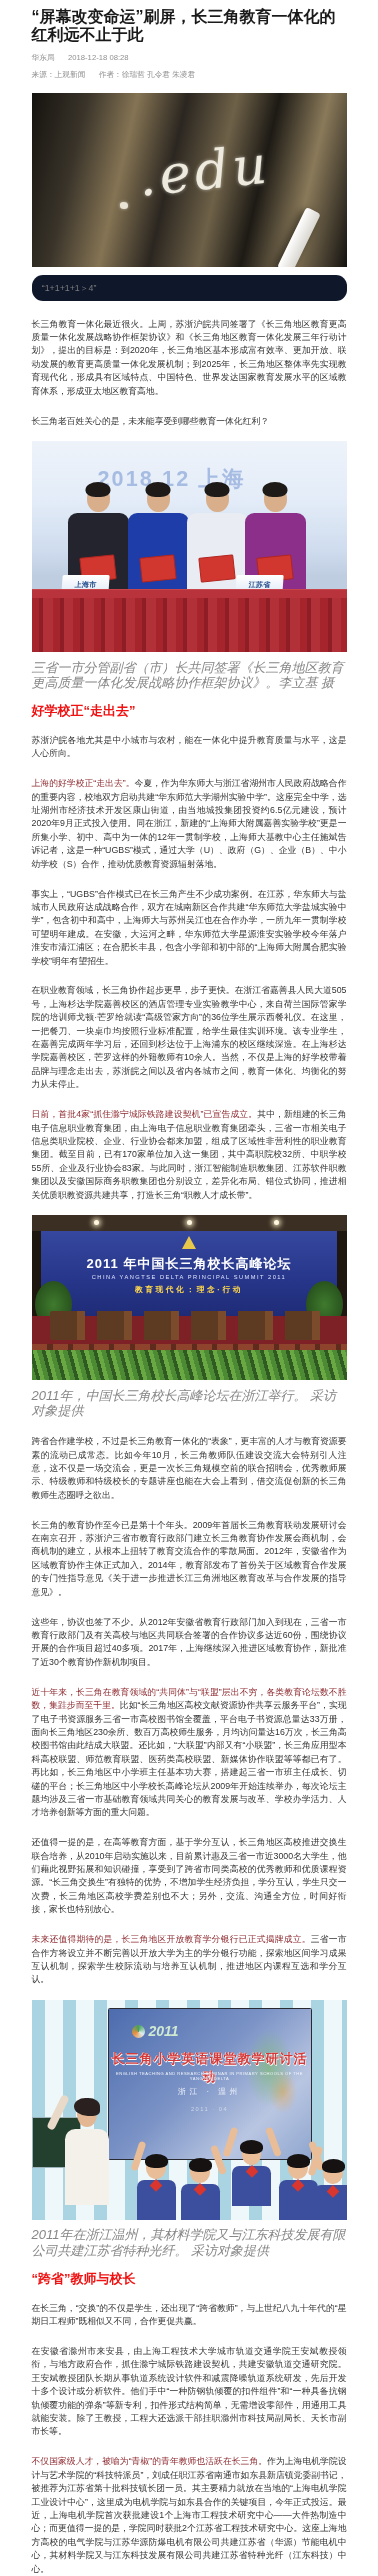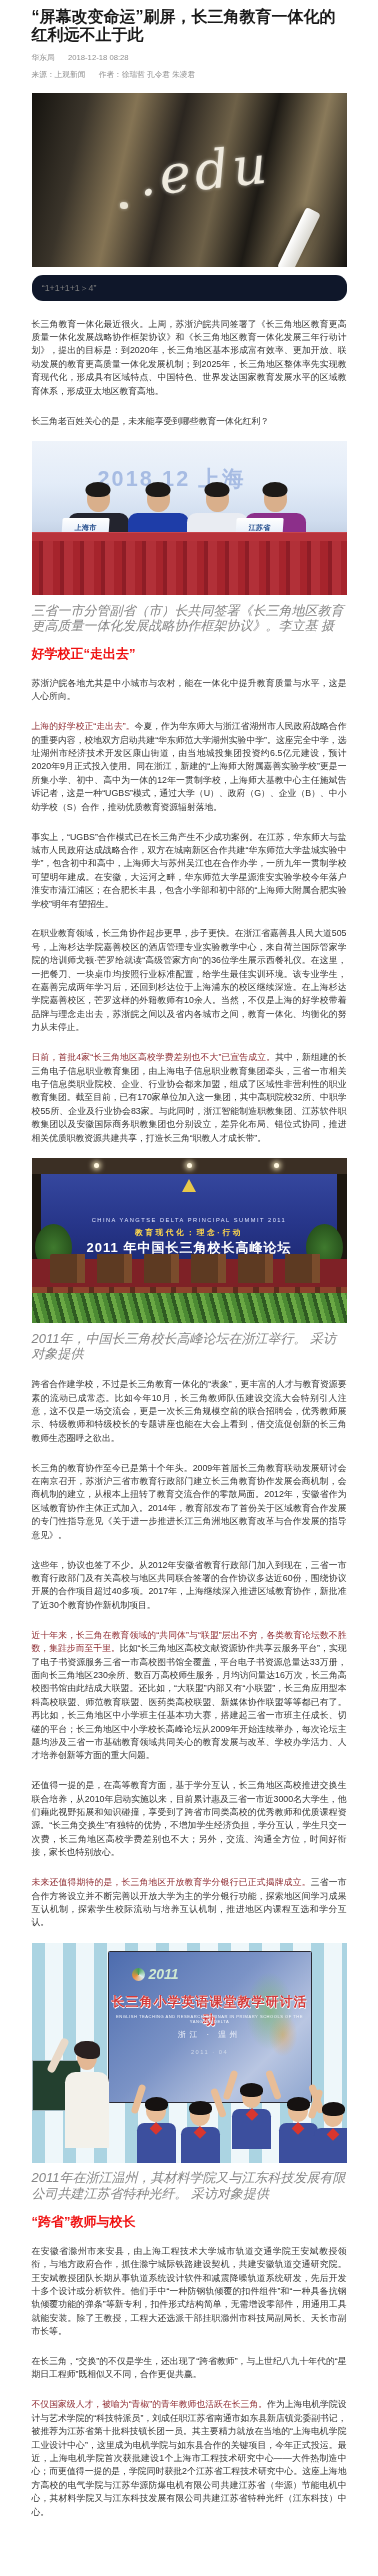--- a/index.html
+++ b/index.html
@@ -28,21 +28,21 @@
   .quote-box{margin:8.2px 0 0;background:#0f172a;border-radius:11px;padding:6.7px 10.3px;
     color:#7c7c7c;font-size:8.8px;line-height:12.4px;}
 
   
   .body-p{margin:16.5px 0 0;font-size:8.8px;line-height:13.4px;text-align:justify;color:#333;}
   .lead{color:#8e2b31;}
   .caption{margin:7.2px 0 0;font-style:italic;color:#868686;font-size:13px;line-height:15.5px;}
   .red-h{margin:14.4px 0 0;color:#f01212;font-size:13px;line-height:12.4px;font-weight:bold;}
 
   
-  .ph-sign{height:154px;background:linear-gradient(180deg,#eef3fa 0%,#e3ecf8 28%,#cfdcee 52%,#bfcde1 64%);}
+  .ph-sign{height:211px;background:linear-gradient(180deg,#eef3fa 0%,#e3ecf8 28%,#cfdcee 52%,#bfcde1 64%);}
   .sign-banner{position:absolute;left:66px;top:23px;font-size:21.6px;font-weight:bold;color:#a7bce3;letter-spacing:2.1px;}
   .person{position:absolute;top:44px;width:61px;height:110px;}
   .p1{left:36px;}.p2{left:96px;}.p3{left:155px;}.p4{left:213px;}
   .person .head{width:23px;height:27px;background:#d9af8b;border-radius:50% 50% 46% 46%;margin:0 auto;position:relative;}
   .person .hair{position:absolute;top:-3.6px;left:50%;transform:translateX(-50%);width:25px;height:15.5px;background:#1d1a18;border-radius:50% 50% 40% 40%;}
   .person .body{width:61px;height:82px;border-radius:9.3px 9.3px 0 0;margin-top:1px;position:relative;}
   .p1 .body{background:#23242e;}.p2 .body{background:#1e3da8;}.p3 .body{background:#e9ecf2;}.p4 .body{background:#8c2f8a;}
   .folder{position:absolute;bottom:14.4px;left:50%;transform:translateX(-50%) rotate(-6deg);
     width:33px;height:23px;background:#d2372f;border:1px solid #b02620;border-radius:1.5px;}
   .sign-table{position:absolute;left:0;right:0;bottom:0;height:54px;
@@ -54,21 +54,21 @@
 
   
   .ph-forum11{height:165px;background:#1d1710;}
   .f11-ceiling{position:absolute;top:0;left:0;right:0;height:15.5px;background:#3b2f24;}
   .f11-light{position:absolute;top:4.1px;width:5.2px;height:5.2px;border-radius:50%;background:#fff7e0;box-shadow:0 0 5.2px 2.1px rgba(255,244,200,.8);}
   .l1{left:62px;}.l2{left:155px;}.l3{left:242px;}
   .f11-backdrop{position:absolute;left:9.3px;right:9.3px;top:15.5px;height:89px;
     background:linear-gradient(180deg,#35479e 0%,#27368a 55%,#1e2a75 100%);}
   .f11-logo{position:absolute;top:5.2px;left:50%;transform:translateX(-50%);width:0;height:0;
     border-left:7.7px solid transparent;border-right:7.7px solid transparent;border-bottom:13.4px solid #e8c84a;}
-  .f11-title{position:absolute;top:24px;left:0;width:100%;text-align:center;color:#fff;font-size:13px;font-weight:bold;letter-spacing:1px;margin-top:41px;}
+  .f11-title{position:absolute;top:24px;left:0;width:100%;text-align:center;color:#fff;font-size:13px;font-weight:bold;letter-spacing:1px;}
   .f11-en{position:absolute;top:43px;left:0;width:100%;text-align:center;color:#dfe5ff;font-size:5.7px;letter-spacing:1.5px;}
   .f11-sub{position:absolute;top:54px;left:0;width:100%;text-align:center;color:#ffd84d;font-size:7.7px;font-weight:bold;letter-spacing:2.6px;}
   .f11-plant{position:absolute;width:37px;height:47px;border-radius:50%;background:radial-gradient(#3f7a2e,#27511c 75%);top:66px;}
   .f11-plant-l{left:3.1px;}.f11-plant-r{right:3.1px;}
   .f11-floor{position:absolute;left:0;right:0;top:101px;height:34px;background:#7e2126;}
   .f11-chairs{position:absolute;left:18.5px;right:18.5px;top:96px;height:29px;
     background:repeating-linear-gradient(90deg,#5d3a22 0 27px,#7a4c2c 27px 35px,rgba(0,0,0,0) 35px 47px);border-radius:2.1px;}
   .f11-pots{position:absolute;left:0;right:0;bottom:29px;height:7.2px;
     background:repeating-linear-gradient(90deg,#8d432c 0 15.5px,#5f2b1d 15.5px 20.6px);}
   .f11-hedge{position:absolute;left:0;right:0;bottom:0;height:30px;
@@ -172,21 +172,21 @@
     <div class="sign-table"></div>
   </div>
   <div class="caption">三省一市分管副省（市）长共同签署《长三角地区教育更高质量一体化发展战略协作框架协议》。李立基 摄</div>
 
   <h2 class="red-h">好学校正“走出去”</h2>
 
   <p class="body-p"><span class="lead"></span><span>苏浙沪皖各地尤其是中小城市与农村，能在一体化中提升教育质量与水平，这是人心所向。</span></p>
   <p class="body-p"><span class="lead">上海的好学校正“走出去”。</span><span>今夏，作为华东师大与浙江省湖州市人民政府战略合作的重要内容，校地双方启动共建“华东师范大学湖州实验中学”。这座完全中学，选址湖州市经济技术开发区康山街道，由当地城投集团投资约6.5亿元建设，预计2020年9月正式投入使用。同在浙江，新建的“上海师大附属嘉善实验学校”更是一所集小学、初中、高中为一体的12年一贯制学校，上海师大基教中心主任施斌告诉记者，这是一种“UGBS”模式，通过大学（U）、政府（G）、企业（B）、中小幼学校（S）合作，推动优质教育资源辐射落地。</span></p>
   <p class="body-p"><span class="lead"></span><span>事实上，“UGBS”合作模式已在长三角产生不少成功案例。在江苏，华东师大与盐城市人民政府达成战略合作，双方在城南新区合作共建“华东师范大学盐城实验中学”，包含初中和高中，上海师大与苏州吴江也在合作办学，一所九年一贯制学校可望明年建成。在安徽，大运河之畔，华东师范大学星源淮安实验学校今年落户淮安市清江浦区；在合肥长丰县，包含小学部和初中部的“上海师大附属合肥实验学校”明年有望招生。</span></p>
   <p class="body-p"><span class="lead"></span><span>在职业教育领域，长三角协作起步更早，步子更快。在浙江省嘉善县人民大道505号，上海杉达学院嘉善校区的酒店管理专业实验教学中心，来自荷兰国际管家学院的培训师戈顿·芒罗给就读“高级管家方向”的36位学生展示西餐礼仪。在这里，一把餐刀、一块桌巾均按照行业标准配置，给学生最佳实训环境。该专业学生，在嘉善完成两年学习后，还回到杉达位于上海浦东的校区继续深造。在上海杉达学院嘉善校区，芒罗这样的外籍教师有10余人。当然，不仅是上海的好学校带着品牌与理念走出去，苏浙皖之间以及省内各城市之间，教育一体化、均衡化的努力从未停止。</span></p>
-  <p class="body-p"><span class="lead">日前，首批4家“长三角地区高校学费差别也不大”已宣告成立。</span><span>其中，新组建的长三角电子信息职业教育集团，由上海电子信息职业教育集团牵头，三省一市相关电子信息类职业院校、企业、行业协会都来加盟，组成了区域性非营利性的职业教育集团。截至目前，已有170家单位加入这一集团，其中高职院校32所、中职学校55所、企业及行业协会83家。与此同时，浙江智能制造职教集团、江苏软件职教集团以及安徽国际商务职教集团也分别设立，差异化布局、错位式协同，推进相关优质职教资源共建共享，打造长三角“职教人才成长带”。</span></p>
+  <p class="body-p"><span class="lead">日前，首批4家“抓住滁宁城际铁路建设契机”已宣告成立。</span><span>其中，新组建的长三角电子信息职业教育集团，由上海电子信息职业教育集团牵头，三省一市相关电子信息类职业院校、企业、行业协会都来加盟，组成了区域性非营利性的职业教育集团。截至目前，已有170家单位加入这一集团，其中高职院校32所、中职学校55所、企业及行业协会83家。与此同时，浙江智能制造职教集团、江苏软件职教集团以及安徽国际商务职教集团也分别设立，差异化布局、错位式协同，推进相关优质职教资源共建共享，打造长三角“职教人才成长带”。</span></p>
 
   <div class="photo ph-forum11">
     <div class="f11-ceiling"></div>
     <div class="f11-light l1"></div>
     <div class="f11-light l2"></div>
     <div class="f11-light l3"></div>
     <div class="f11-backdrop">
       <div class="f11-logo"></div>
       <div class="f11-title">2011 年中国长三角校长高峰论坛</div>
       <div class="f11-en">CHINA YANGTSE DELTA PRINCIPAL SUMMIT 2011</div>
@@ -271,18 +271,18 @@
         </div>
         <div class="vest">
           <div class="scarf"></div>
         </div>
       </div>
   </div>
   <div class="caption">2011年在浙江温州，其材料学院又与江东科技发展有限公司共建江苏省特种光纤。 采访对象提供</div>
 
   <h2 class="red-h">“跨省”教师与校长</h2>
 
+  <p class="body-p"><span class="lead"></span><span>在长三角，“交换”的不仅是学生，还出现了“跨省教师”，与上世纪八九十年代的“星期日工程师”既相似又不同，合作更促共赢。</span></p>
   <p class="body-p"><span class="lead"></span><span>在安徽省滁州市来安县，由上海工程技术大学城市轨道交通学院王安斌教授领衔，与地方政府合作，抓住滁宁城际铁路建设契机，共建安徽轨道交通研究院。王安斌教授团队长期从事轨道系统设计软件和减震降噪轨道系统研发，先后开发十多个设计或分析软件。他们手中“一种防钢轨倾覆的扣件组件”和“一种具备抗钢轨倾覆功能的弹条”等新专利，扣件形式结构简单，无需增设零部件，用通用工具就能安装。除了王教授，工程大还选派干部挂职滁州市科技局副局长、天长市副市长等。</span></p>
-  <p class="body-p"><span class="lead"></span><span>在长三角，“交换”的不仅是学生，还出现了“跨省教师”，与上世纪八九十年代的“星期日工程师”既相似又不同，合作更促共赢。</span></p>
   <p class="body-p"><span class="lead">不仅国家级人才，被喻为“青椒”的青年教师也活跃在长三角。</span><span>作为上海电机学院设计与艺术学院的“科技特派员”，刘成任职江苏省南通市如东县新店镇党委副书记，被推荐为江苏省第十批科技镇长团一员。其主要精力就放在当地的“上海电机学院工业设计中心”，这里成为电机学院与如东县合作的关键项目，今年正式投运。最近，上海电机学院首次获批建设1个上海市工程技术研究中心——大件热制造中心；而更值得一提的是，学院同时获批2个江苏省工程技术研究中心。这座上海地方高校的电气学院与江苏华源防爆电机有限公司共建江苏省（华源）节能电机中心，其材料学院又与江东科技发展有限公司共建江苏省特种光纤（江东科技）中心。</span></p>
 
 </div>
 
 
 </body></html>

